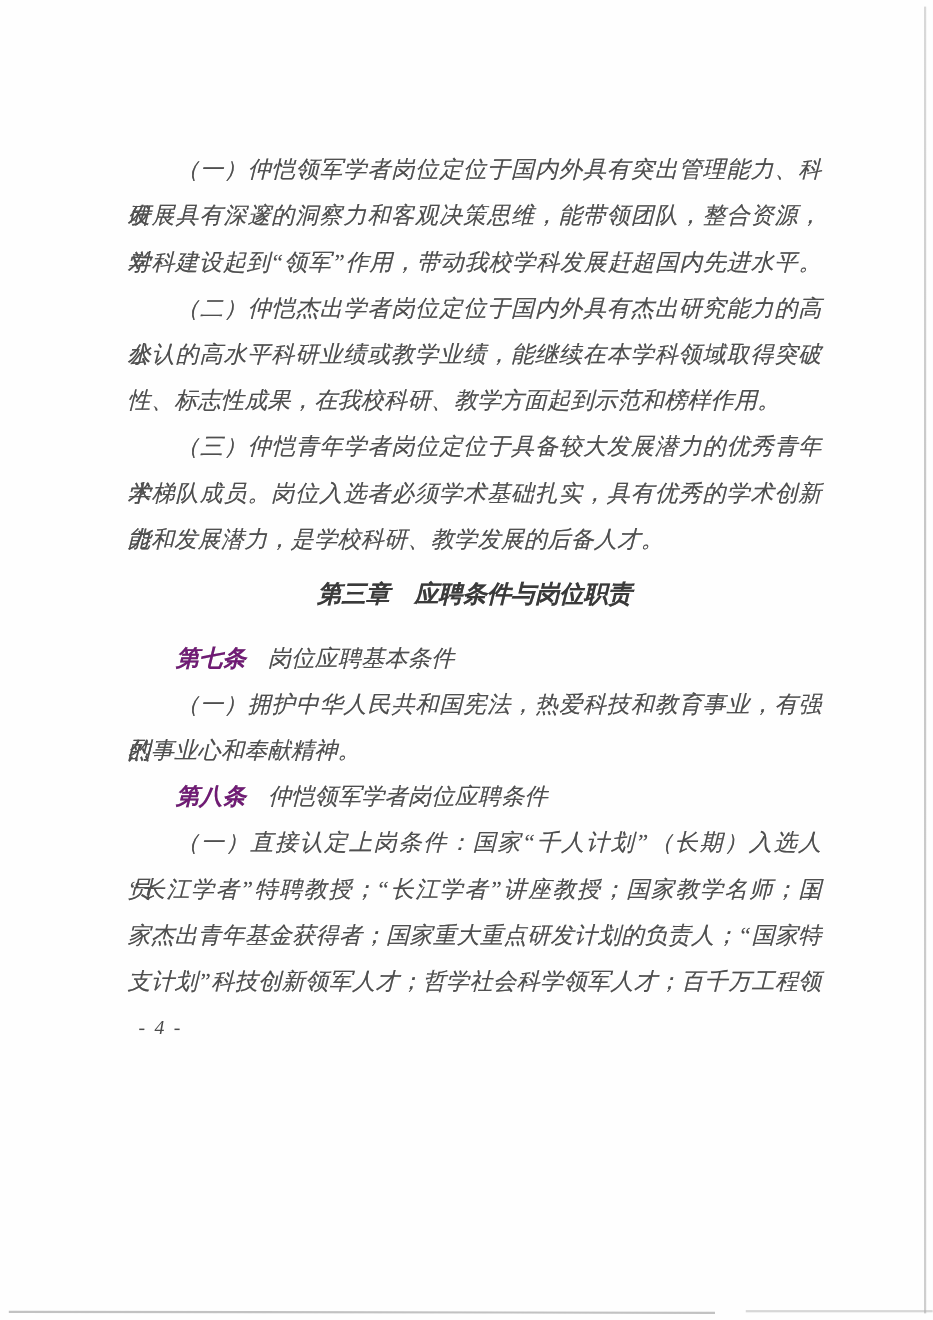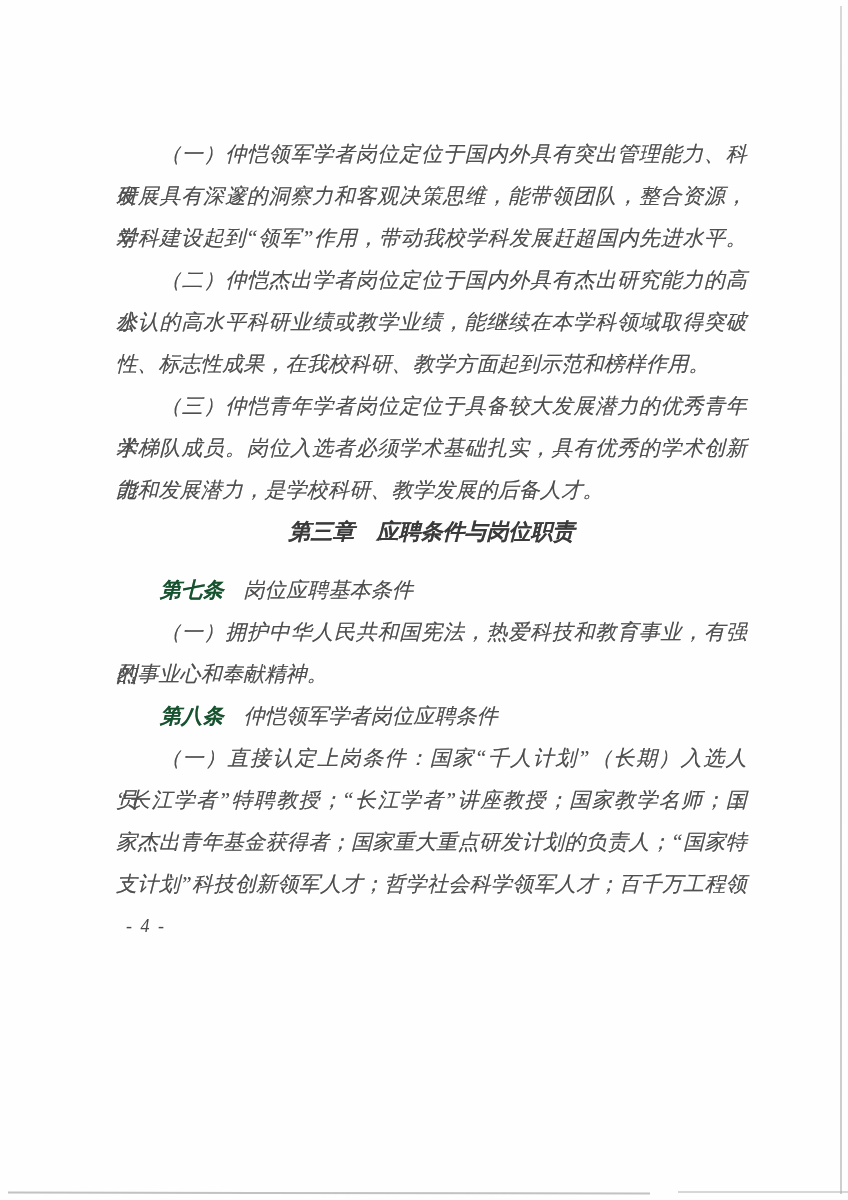--- a/index.html
+++ b/index.html
@@ -47,27 +47,28 @@
   }
   .chapter {
     height: 42px;
     line-height: 42px;
     margin-bottom: 16px;
     text-align: center;
     font-weight: 700;
     font-size: 22px;
     color: #3a3a3a;
     text-shadow: 0 0 0.5px rgba(60,60,60,0.6);
+    margin-top: 8px;
   }
   .chapter .chapter-num {
     margin-right: 22px;
   }
   .article-label {
     font-weight: 700;
-    color: #14532d;
+    color: #701a75;
     margin-right: 20px;
   }
   .pagenum {
     height: 42px;
     line-height: 42px;
     margin-left: 10px;
     font-size: 18px;
     letter-spacing: 2px;
     color: #4a4a4a;
     white-space: nowrap;

